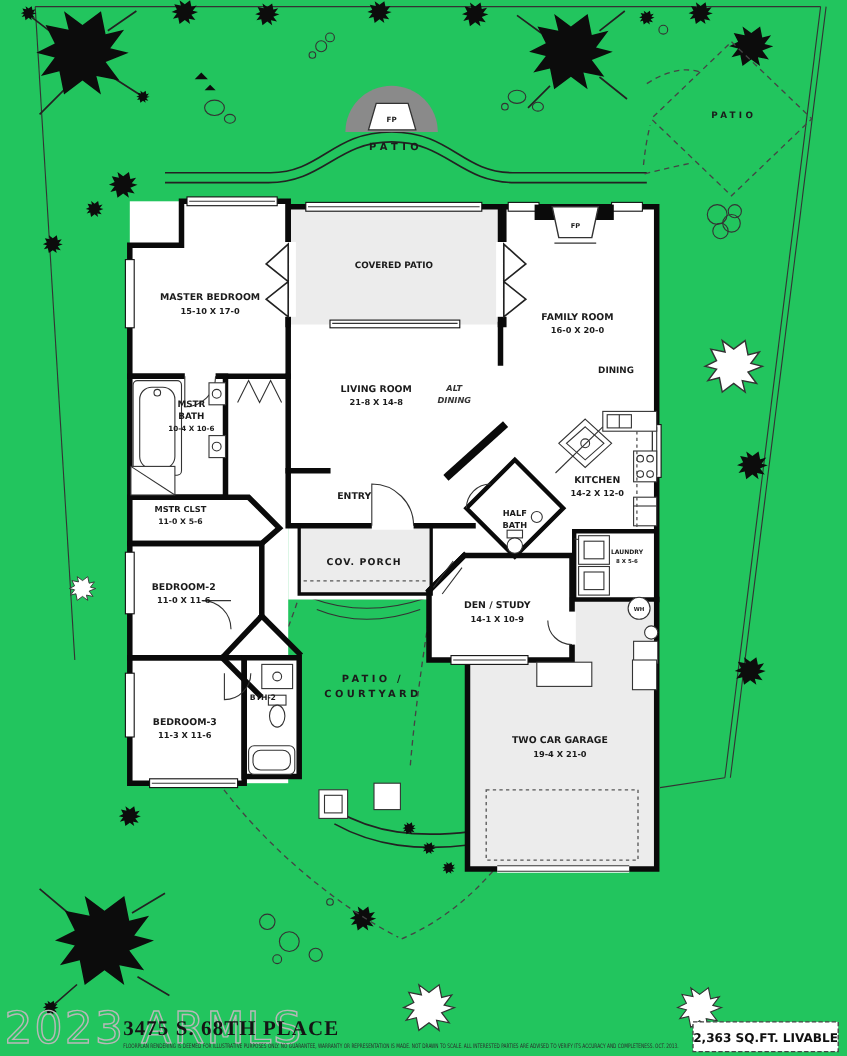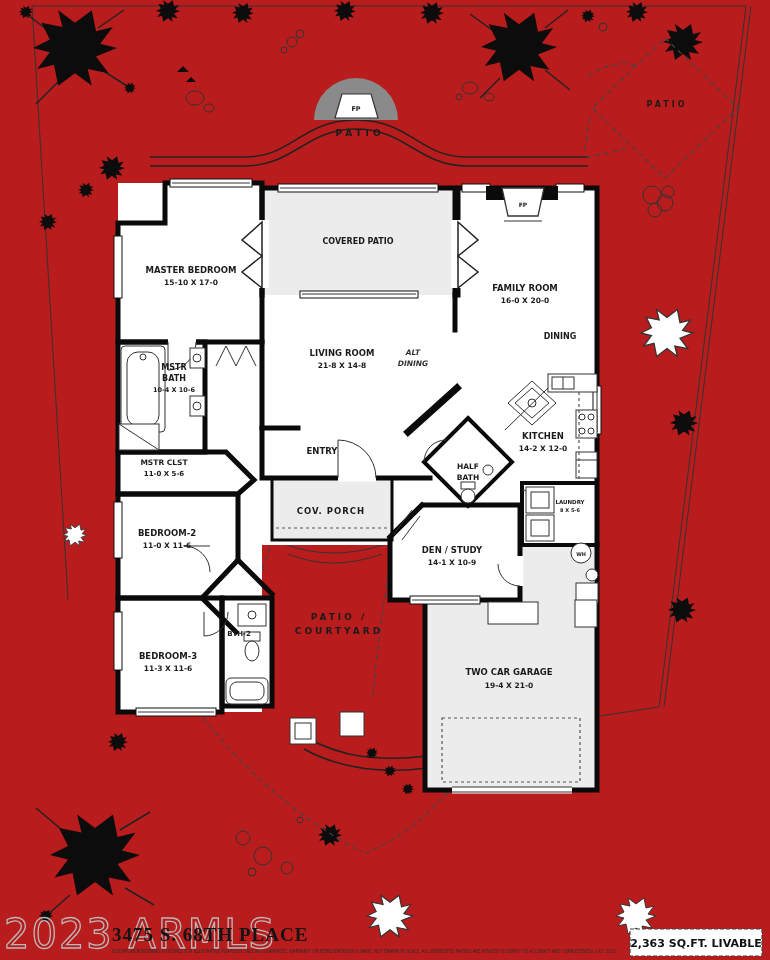--- a/index.html
+++ b/index.html
@@ -1,16 +1,16 @@
 <!DOCTYPE html>
 <html><head>
 <meta charset="utf-8">
 <style>
   html,body{margin:0;padding:0;background:#fff;}
-  .page{width:770px;height:960px;position:relative;background:#b91c1c;overflow:hidden;}
+  .page{width:770px;height:960px;position:relative;background:#22c55e;overflow:hidden;}
   svg{display:block;}
   
   .wall{stroke:#0a0a0a;stroke-width:5;fill:none;stroke-linecap:square;}
   .wall7{stroke:#0a0a0a;stroke-width:7;fill:none;stroke-linecap:square;}
   .wall4{stroke:#0a0a0a;stroke-width:4;fill:none;stroke-linecap:square;}
   .wall3{stroke:#0a0a0a;stroke-width:3;fill:none;stroke-linecap:square;}
   .thin{stroke:#333;stroke-width:1;fill:none;}
   .thin15{stroke:#222;stroke-width:1.5;fill:none;}
   .whiteline7{stroke:#fff;stroke-width:7;fill:none;}
   .dash{stroke:#444;stroke-width:1.2;fill:none;stroke-dasharray:5 4;}

